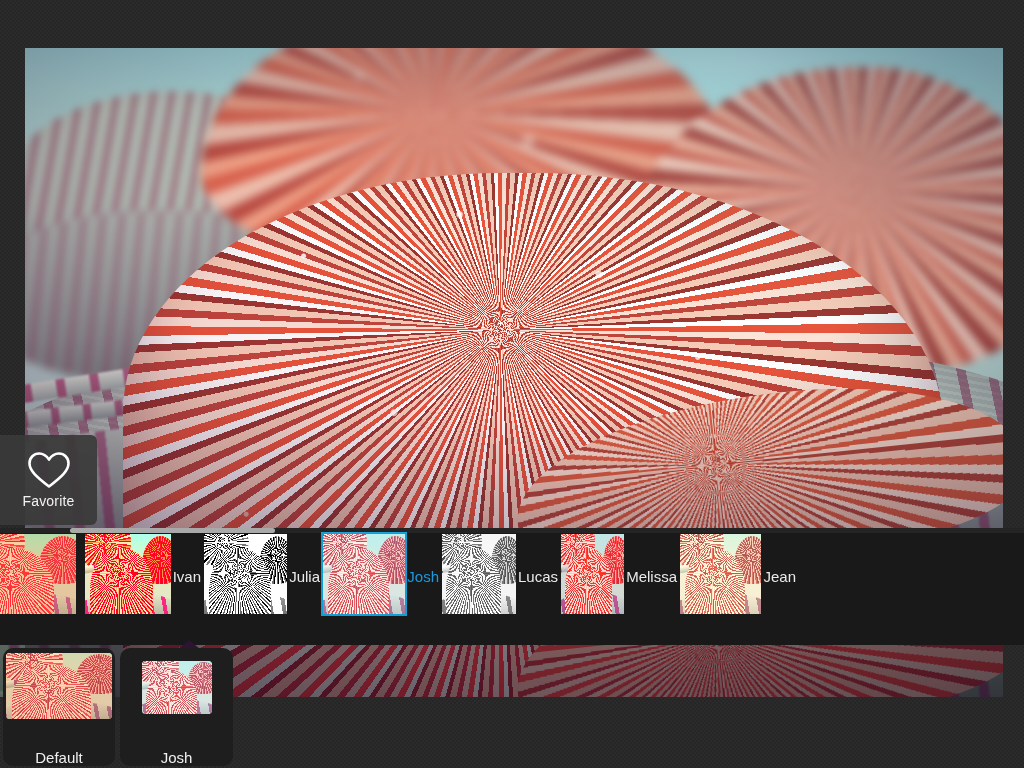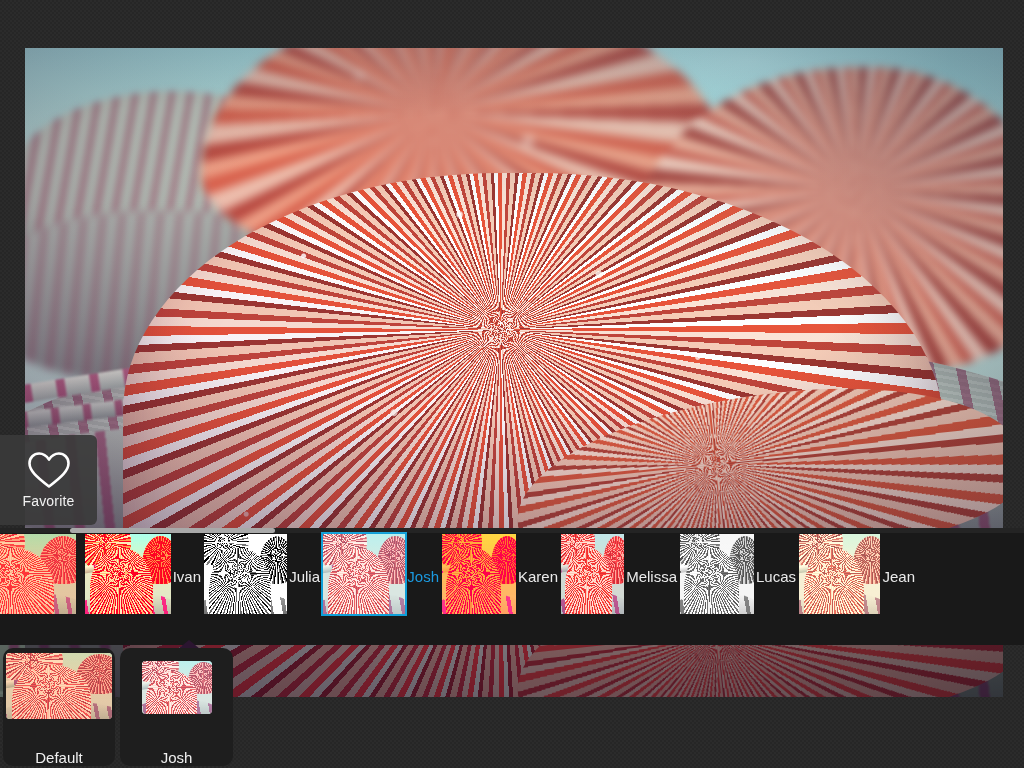--- a/index.html
+++ b/index.html
@@ -362,60 +362,46 @@
               <div class="m-right"></div>
               <div class="m-tray"></div>
               <div class="m-stick"></div>
               <div class="m-heap"></div>
               <div class="m-grade"></div>
             </div>
           </div>
           <span class="filter-label">Josh</span>
         </div>
         <div class="filter-item">
-          <div class="filter-thumb g-karen">
-            <div class="mini">
-              <div class="m-sky"></div>
-              <div class="m-back"></div>
-              <div class="m-right"></div>
-              <div class="m-tray"></div>
-              <div class="m-stick"></div>
-              <div class="m-heap"></div>
-              <div class="m-grade"></div>
-            </div>
-          </div>
-          <span class="filter-label">Karen</span>
+          <div class="filter-thumb g-lucas">
+            <div class="mini">
+              <div class="m-sky"></div>
+              <div class="m-back"></div>
+              <div class="m-right"></div>
+              <div class="m-tray"></div>
+              <div class="m-stick"></div>
+              <div class="m-heap"></div>
+              <div class="m-grade"></div>
+            </div>
+          </div>
+          <span class="filter-label">Lucas</span>
         </div>
         <div class="filter-item">
           <div class="filter-thumb g-melissa">
             <div class="mini">
               <div class="m-sky"></div>
               <div class="m-back"></div>
               <div class="m-right"></div>
               <div class="m-tray"></div>
               <div class="m-stick"></div>
               <div class="m-heap"></div>
               <div class="m-grade"></div>
             </div>
           </div>
           <span class="filter-label">Melissa</span>
-        </div>
-        <div class="filter-item">
-          <div class="filter-thumb g-lucas">
-            <div class="mini">
-              <div class="m-sky"></div>
-              <div class="m-back"></div>
-              <div class="m-right"></div>
-              <div class="m-tray"></div>
-              <div class="m-stick"></div>
-              <div class="m-heap"></div>
-              <div class="m-grade"></div>
-            </div>
-          </div>
-          <span class="filter-label">Lucas</span>
         </div>
         <div class="filter-item">
           <div class="filter-thumb g-peter">
             <div class="mini">
               <div class="m-sky"></div>
               <div class="m-back"></div>
               <div class="m-right"></div>
               <div class="m-tray"></div>
               <div class="m-stick"></div>
               <div class="m-heap"></div>

